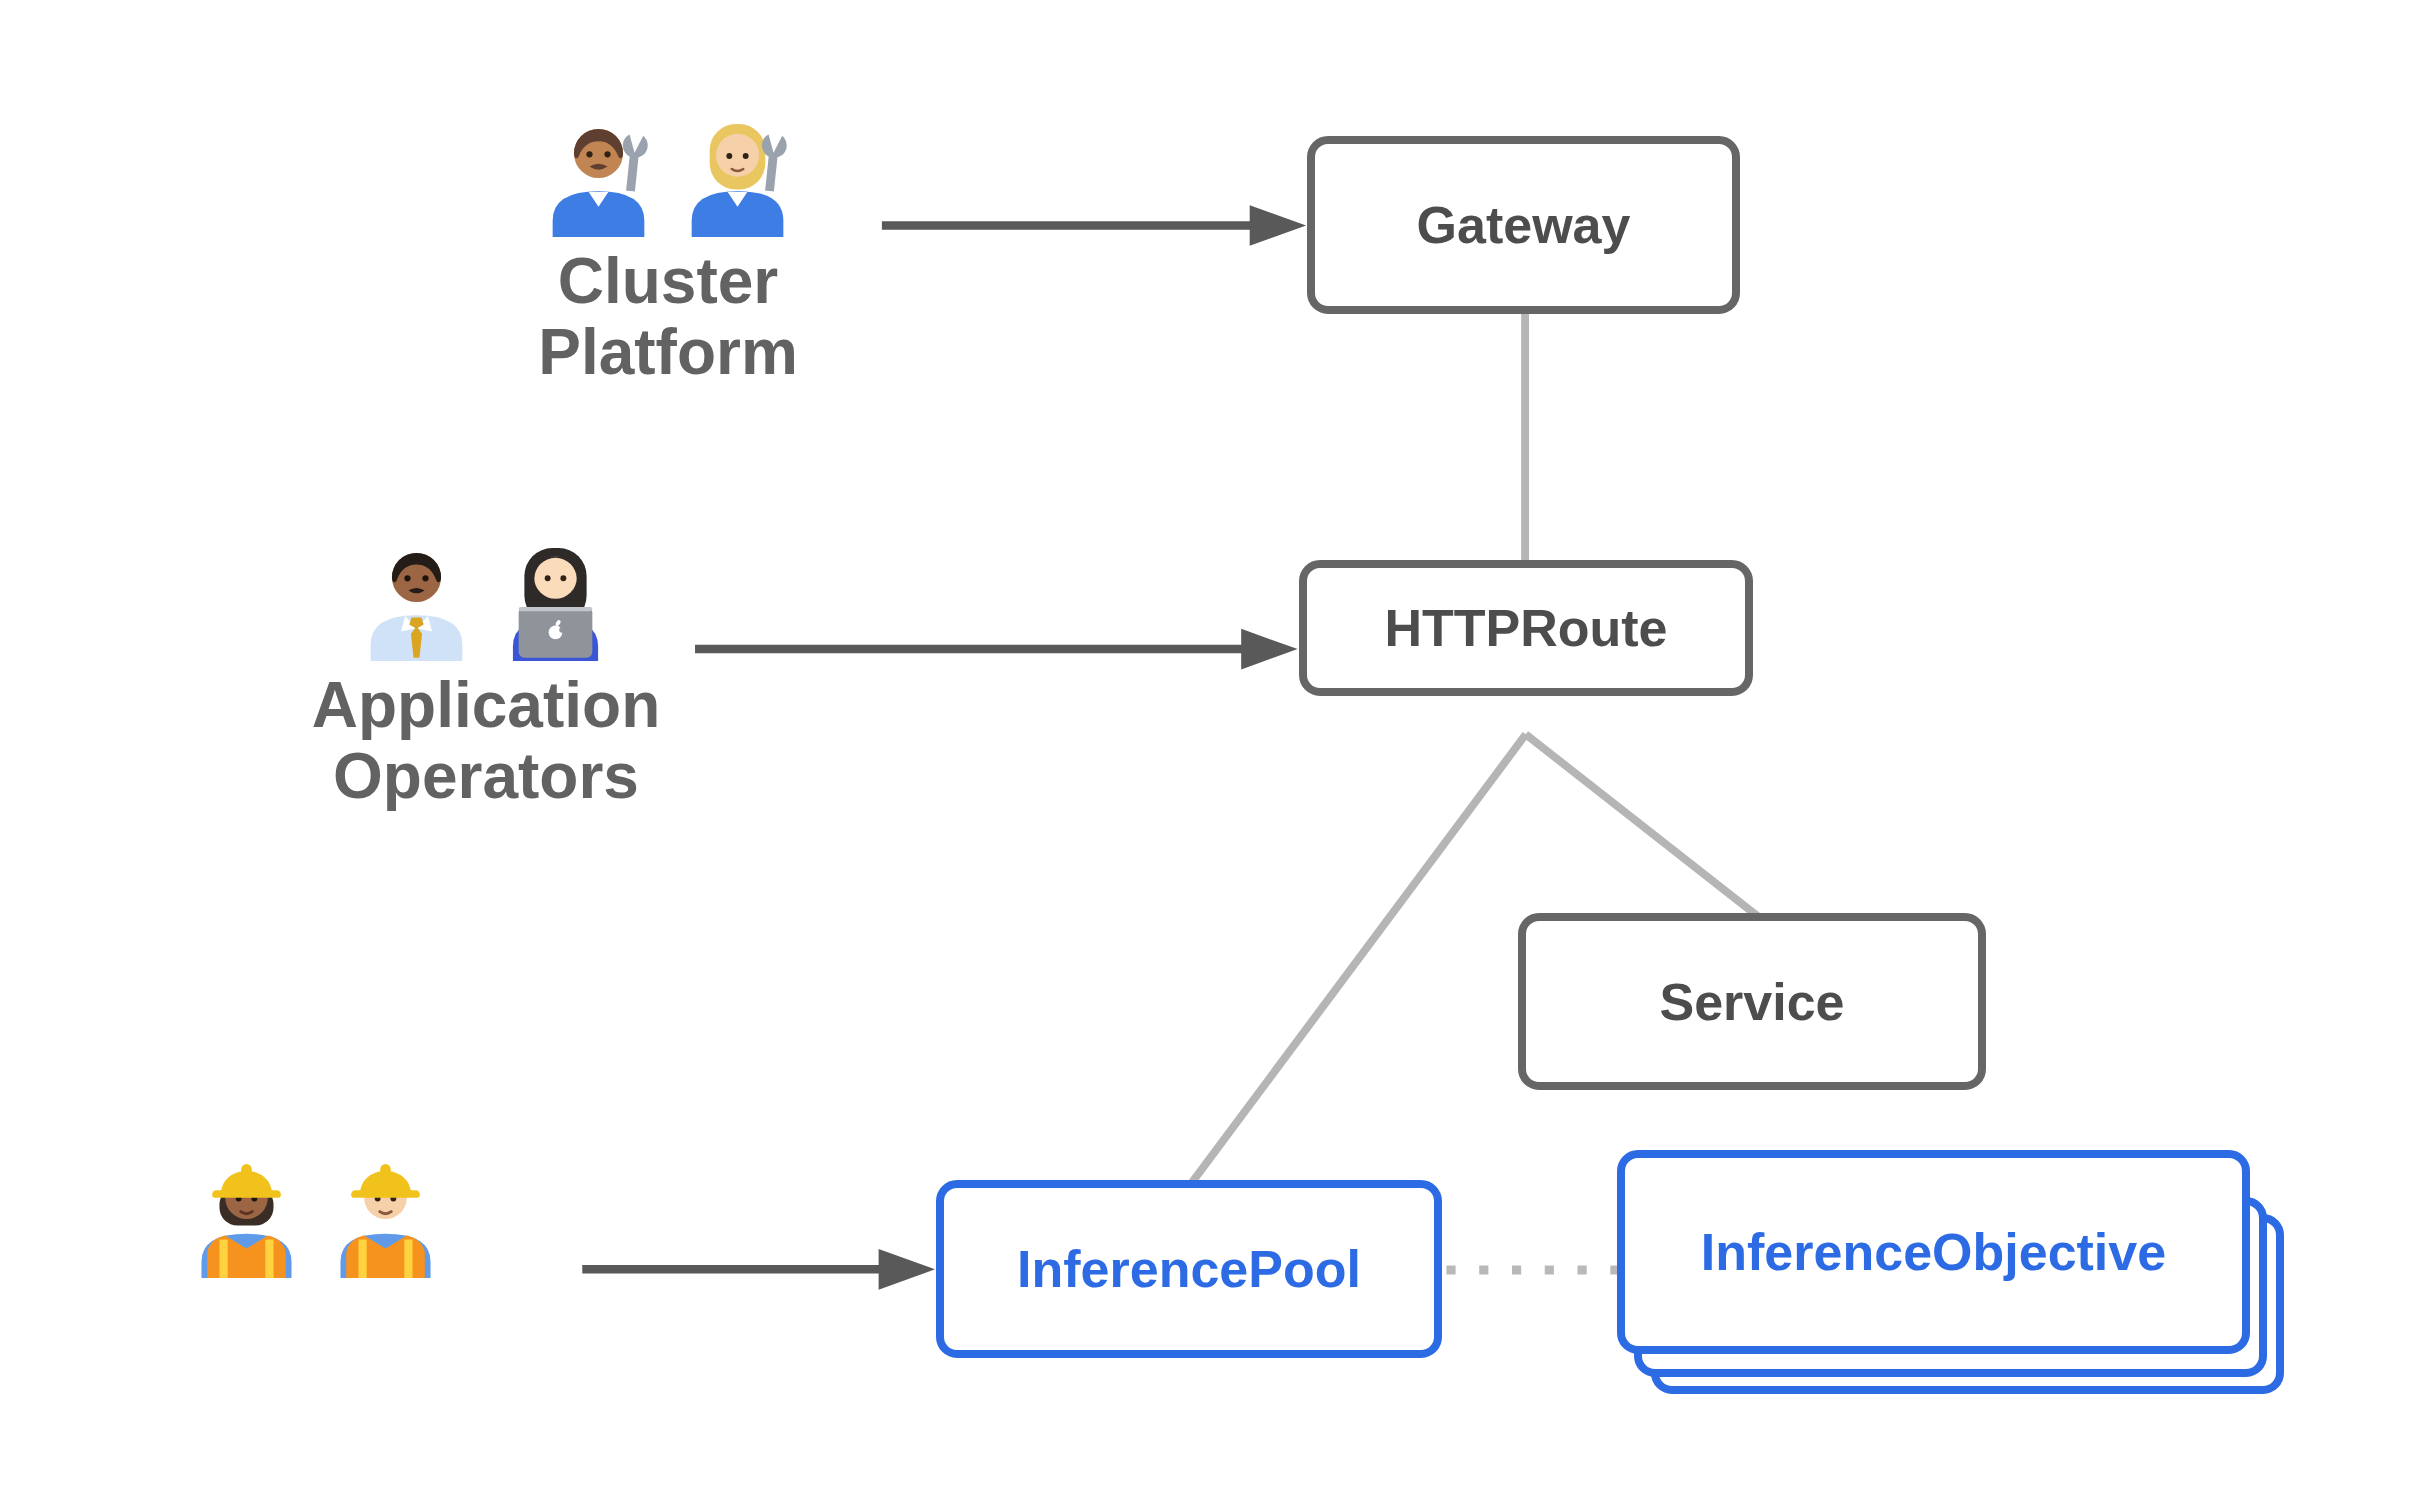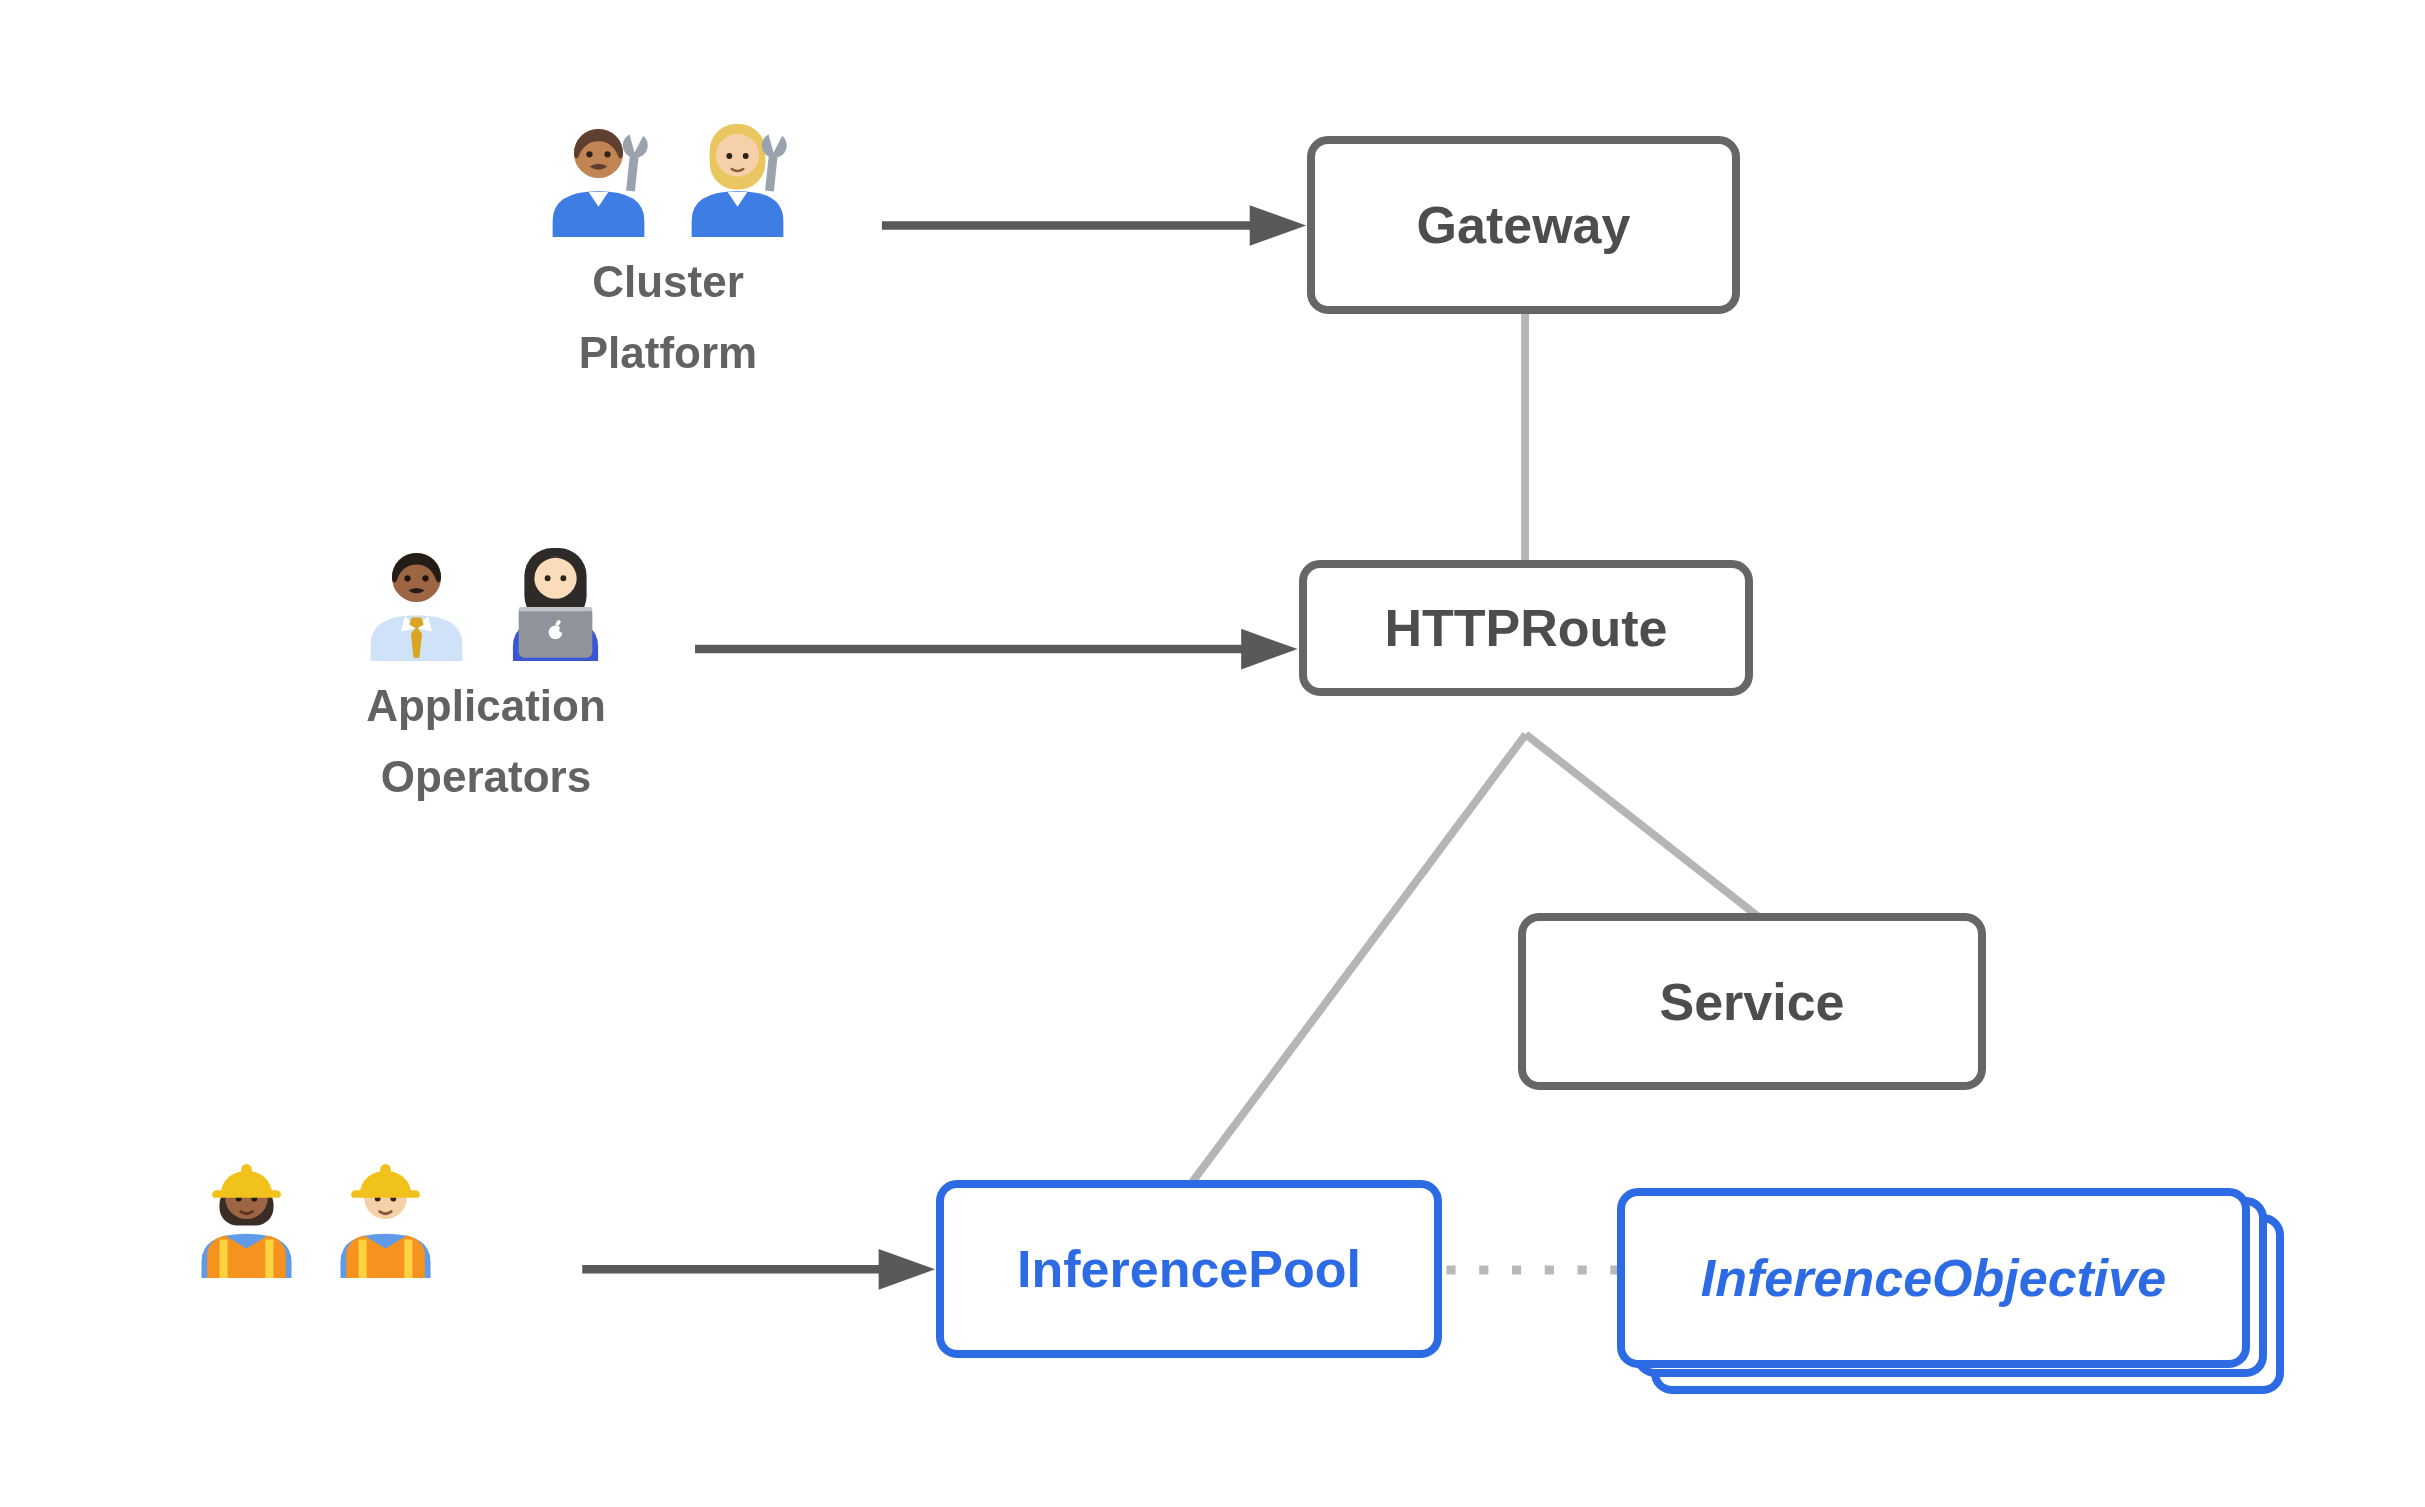--- a/index.html
+++ b/index.html
@@ -45,21 +45,21 @@
   }
   .persona{
     position:absolute;
     display:flex;flex-direction:column;align-items:center;
   }
   .persona .icons{display:flex;gap:7.9px;align-items:flex-end;}
   .persona .icons svg{width:131px;height:131px;display:block;}
   .persona .label{
     margin-top:9.2px;
     text-align:center;
-    font-size:44px;font-weight:700;line-height:71px;
+    font-size:64px;font-weight:700;line-height:71px;
     color:var(--persona-text);
   }
   .hidden-defs{position:absolute;width:0;height:0;overflow:hidden;}
 </style>
 </head>
 <body>
 
 <svg class="hidden-defs" aria-hidden="true">
   <defs>
     <symbol id="sym-wrench" viewBox="-12 -26 24 40">
@@ -109,21 +109,21 @@
   </div>
 
   <div class="node" style="left:1518px;top:913px;width:468px;height:177px;">
     <span>Service</span>
   </div>
 
   <div class="node blue" style="left:936px;top:1180px;width:506px;height:178px;align-items:center;">
     <span>InferencePool</span>
   </div>
 
-  <div class="node blue" style="left:1617px;top:1188px;width:633px;height:180px;font-style:italic;">
+  <div class="node blue" style="left:1617px;top:1150px;width:633px;height:204px;">
     <span>InferenceObjective</span>
   </div>
 
   <div class="persona" style="left:406px;top:106px;width:524px;">
     <div class="icons">
       <svg viewBox="0 0 80 80">
         <circle cx="40" cy="29" r="15" fill="#c08552"></circle>
         <path d="M25,29 a15,15 0 0 1 30,0 c0,3 -2,4 -3,1.5 C49.5,24 45,21.5 40,21.5 c-5,0 -9.5,2.5 -12,9 c-1,2.5 -3,1.5 -3,-1.5 Z" fill="#5f4030"></path>
         <circle cx="34.5" cy="29.5" r="1.9" fill="#2f2219"></circle>
         <circle cx="45.5" cy="29.5" r="1.9" fill="#2f2219"></circle>

